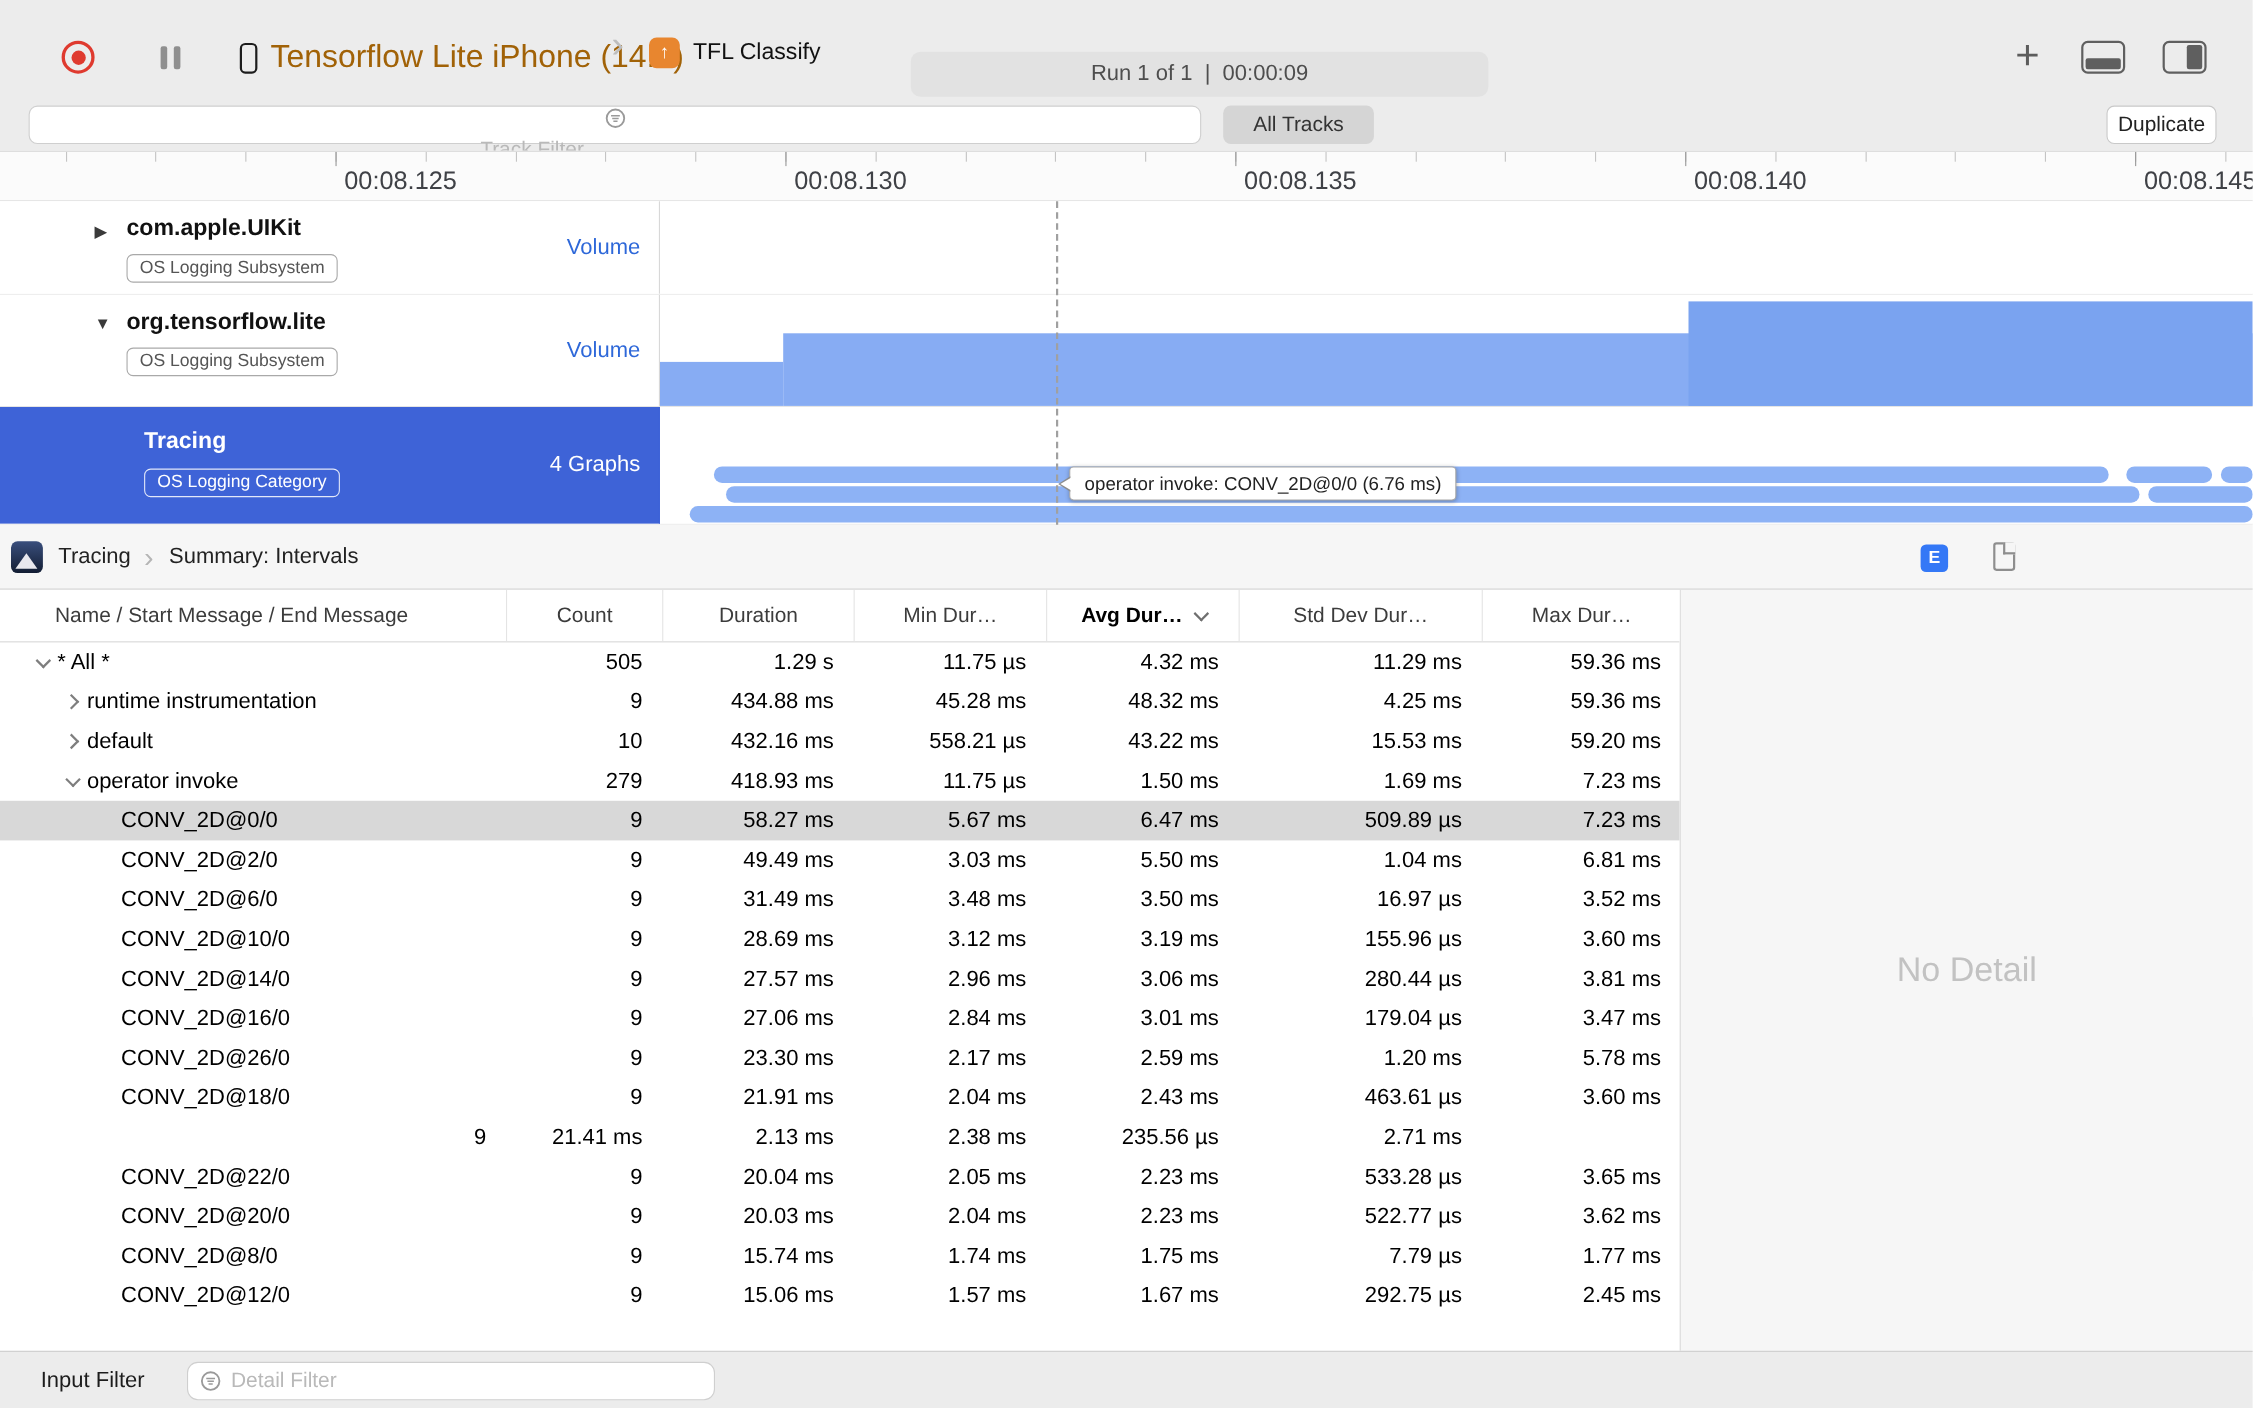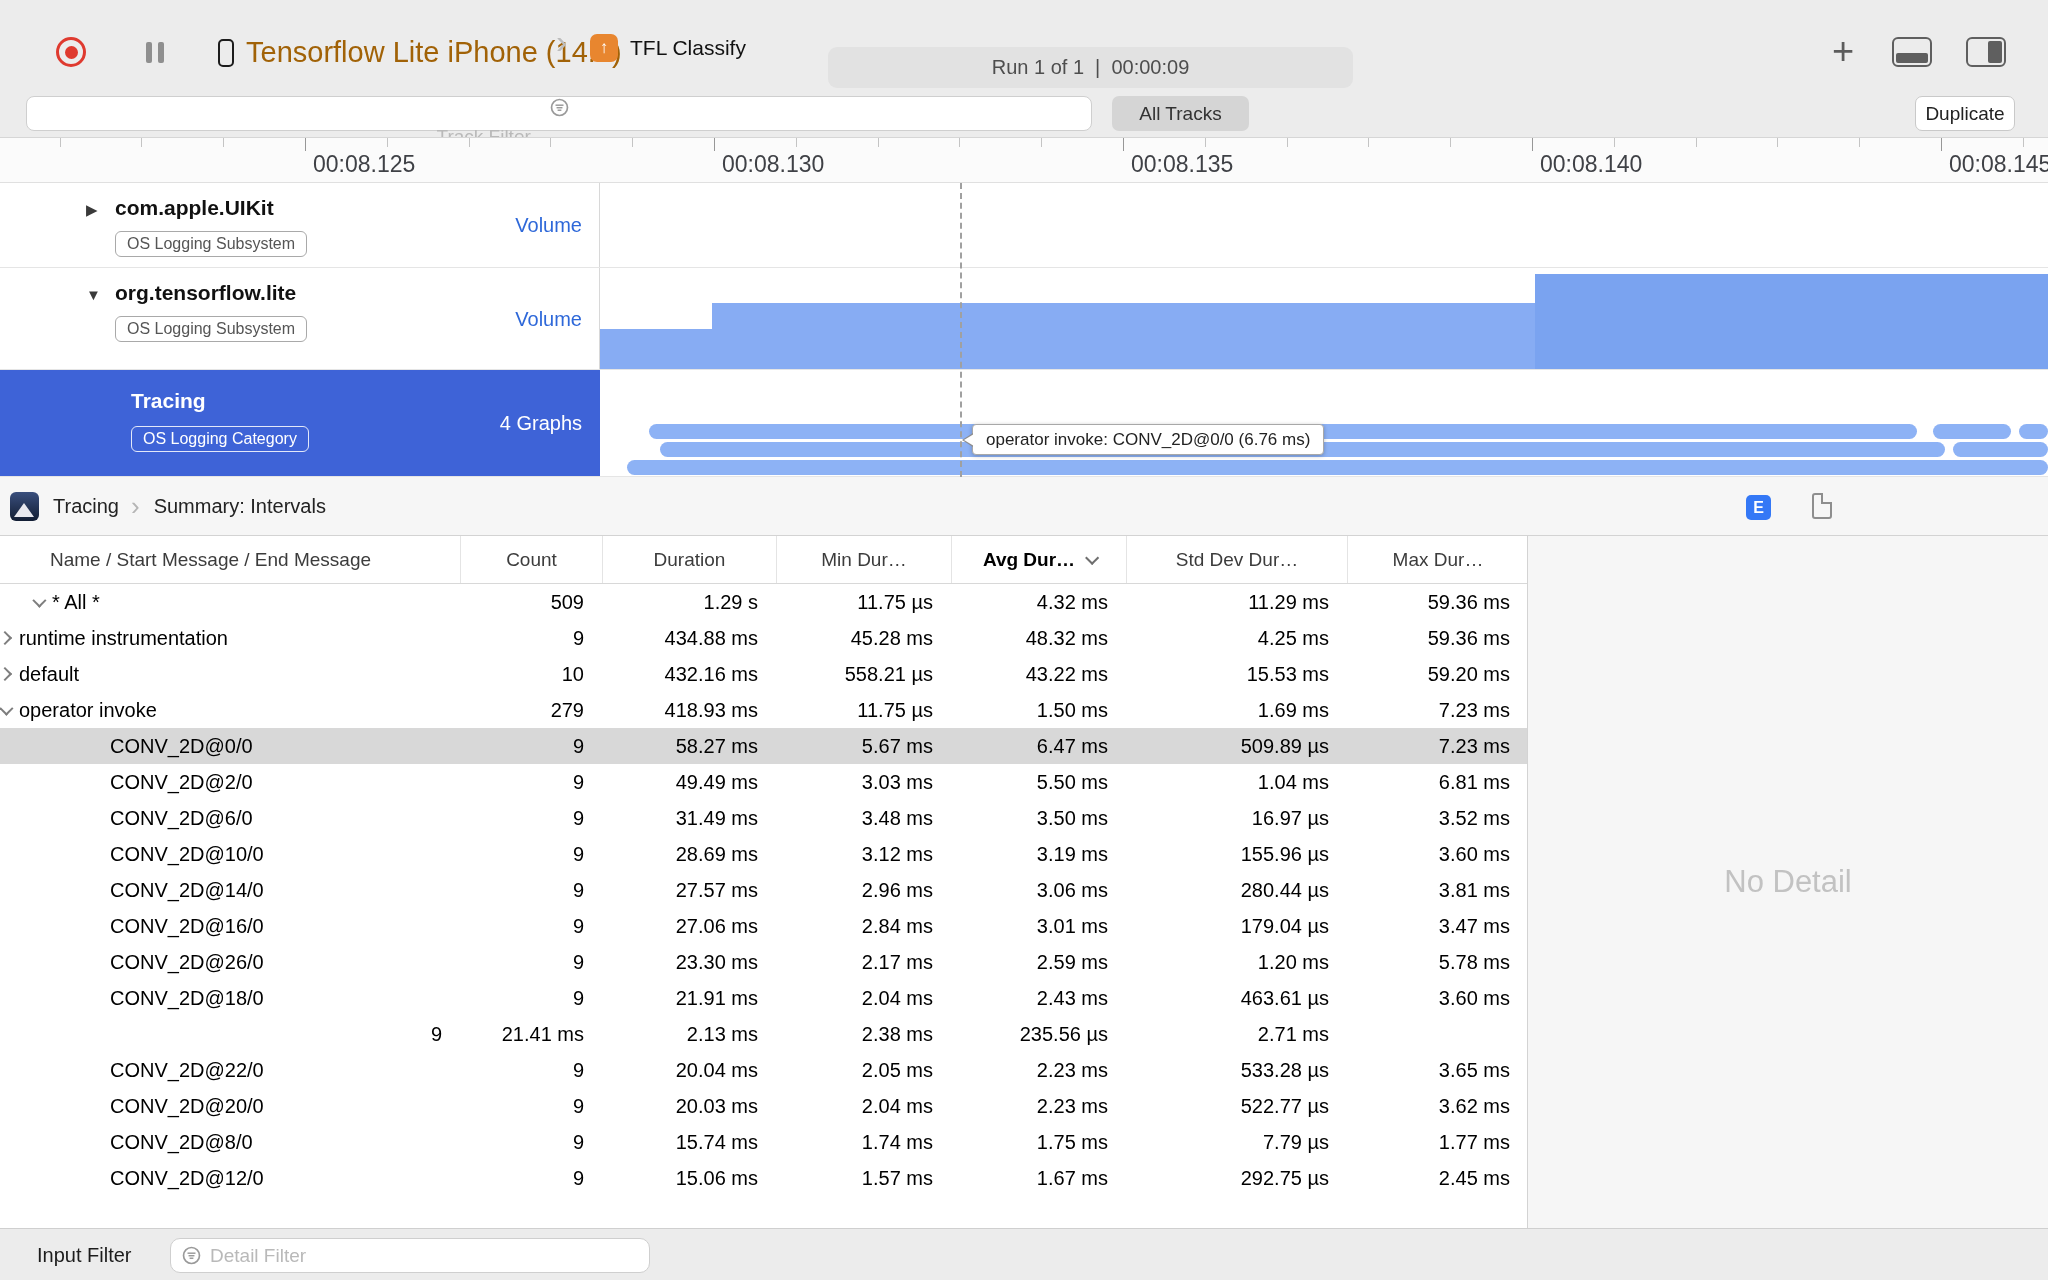--- a/index.html
+++ b/index.html
@@ -110,21 +110,21 @@
   .hc + .hc { border-left:1px solid #e4e4e4; }
   .hc.name { justify-content:flex-start; padding-left:50px; }
   .hc.sorted { font-weight:700; color:#000; gap:10px; }
   .sort-chev { width:10px; height:10px; border-right:2px solid #6f6f6f; border-bottom:2px solid #6f6f6f;
     transform:rotate(45deg) translateY(-3px); }
   .trow { height:36px; align-items:center; font-size:20px; color:#000; }
   .trow.selected { background:var(--row-selected,#d8d8d8); }
   .cell { display:flex; align-items:center; height:100%; }
   .cell.num { justify-content:flex-end; padding-right:18px; }
   .cell.name-cell { gap:9px; }
-  .lvl0 { padding-left:33px; } .lvl1 { } .lvl2 { padding-left:110px; }
+  .lvl0 { padding-left:33px; } .lvl1 { padding-left:60px; } .lvl2 { padding-left:110px; }
   .tchev { width:10px; height:10px; border-right:2px solid #7e7e7e; border-bottom:2px solid #7e7e7e;
     flex:none; }
   .tchev.right { transform:rotate(-45deg); }
   .tchev.down  { transform:rotate(45deg) translateY(-2px); }
   .side-panel { flex:1; background:#f6f6f6; display:flex; align-items:center; justify-content:center; }
   .no-detail { font-size:31px; color:#c2c2c2; }
 
   
   .bottombar { position:relative; height:52px; background:#ececec; border-top:1px solid #cfcfcf; }
   .input-filter-label { position:absolute; left:37px; top:50%; transform:translateY(-50%);
@@ -288,21 +288,21 @@
       </div>
       <div class="hc">Std Dev Dur…</div>
       <div class="hc">Max Dur…</div>
     </div>
     <div id="tbody">
         <div class="trow grid7">
           <div class="cell name-cell lvl0">
             <span class="tchev down"></span>
             <span>* All *</span>
           </div>
-          <div class="cell num">509</div>
+          <div class="cell num">505</div>
           <div class="cell num">1.29 s</div>
           <div class="cell num">11.75 µs</div>
           <div class="cell num">4.32 ms</div>
           <div class="cell num">11.29 ms</div>
           <div class="cell num">59.36 ms</div>
         </div>
         <div class="trow grid7">
           <div class="cell name-cell lvl1">
             <span class="tchev right"></span>
             <span>runtime instrumentation</span>

